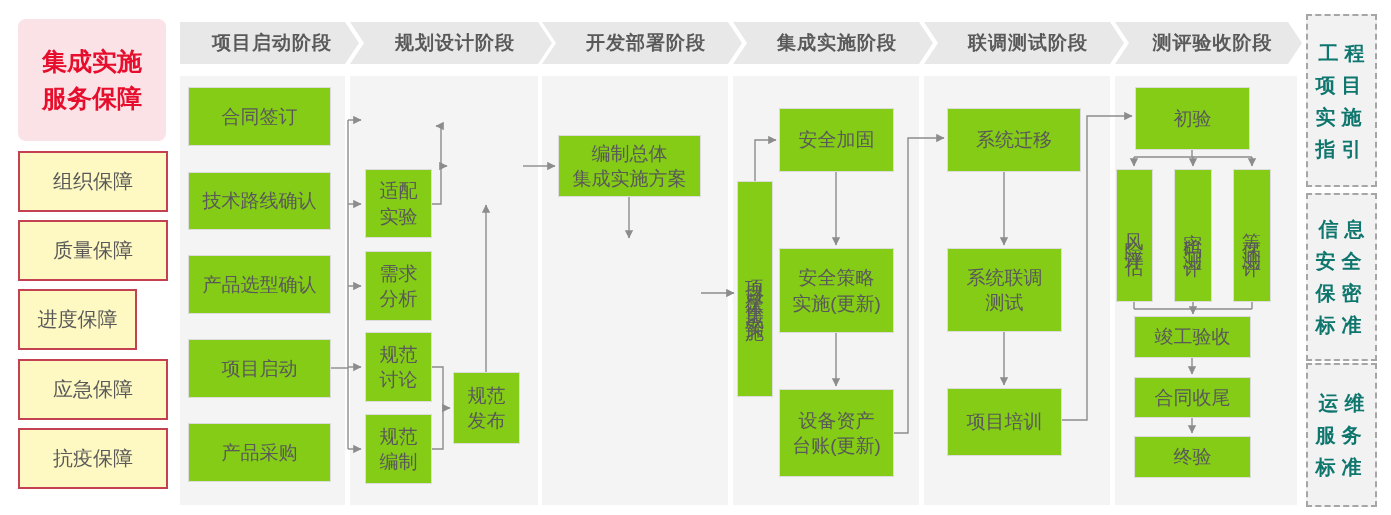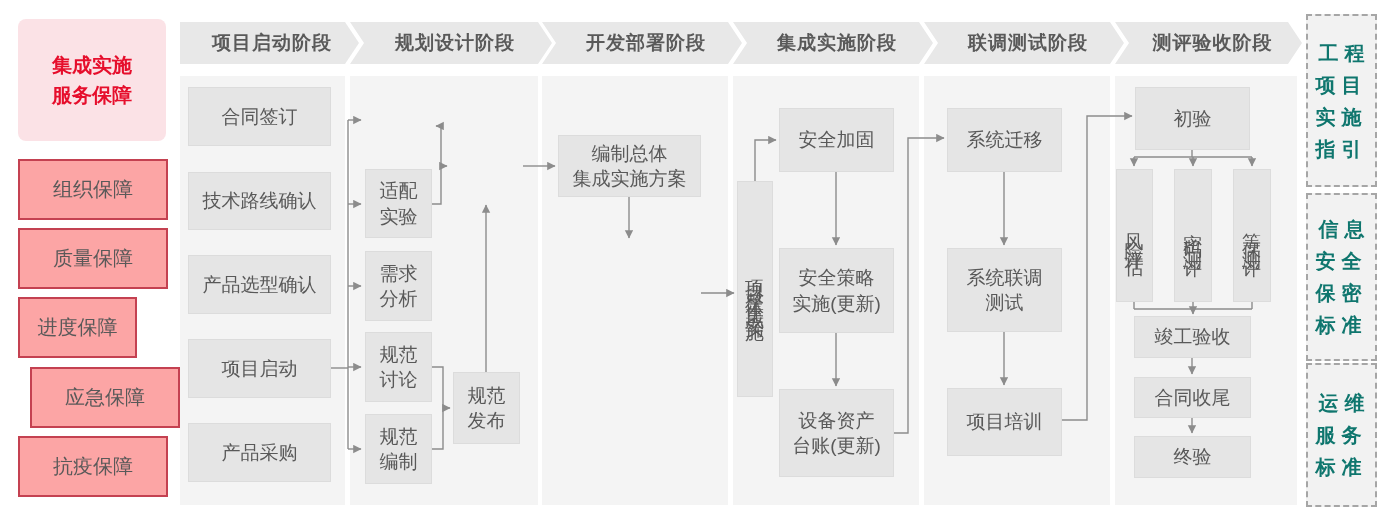--- a/index.html
+++ b/index.html
@@ -19,42 +19,42 @@
     top:22px; height:42px; background:#e8e8e8;
     color:#595959; font-weight:bold; font-size:19px; letter-spacing:1px;
     display:flex; align-items:center; justify-content:center;
     clip-path:polygon(0 0, calc(100% - 14px) 0, 100% 50%, calc(100% - 14px) 100%, 0 100%, 14px 50%);
     padding-left:8px;
   }
   .hdr.first { clip-path:polygon(0 0, calc(100% - 14px) 0, 100% 50%, calc(100% - 14px) 100%, 0 100%); padding-left:5px; }
 
   
   .box {
-    background:#e5e5e5; border:1px solid #dcdcdc;
+    background:#84cc16; border:1px solid #dcdcdc;
     display:flex; align-items:center; justify-content:center;
     text-align:center; font-size:19px; line-height:1.32;
     white-space:pre-line;
   }
   .vbox {
     writing-mode:vertical-rl; text-orientation:upright;
     letter-spacing:0.32em; white-space:normal;
   }
   .vbox4 { letter-spacing:0.45em; }
 
   
   .side-title {
     background:#fbe2e6; border-radius:8px;
-    color:#e60e2c; font-weight:bold; font-size:20px; line-height:1.5;
+    color:#e60e2c; font-weight:bold; font-size:25px; line-height:1.5;
     display:flex; align-items:center; justify-content:center; text-align:center;
     white-space:pre-line;
   }
   .side-box {
-    background:#fca5a5; border:2px solid #c44151;
-    display:flex; align-items:center; justify-content:center;
-    font-size:20px; color:#595959; text-align:center;margin-top:8px;
+    background:#fef9c3; border:2px solid #c44151;
+    display:flex; align-items:center; justify-content:center;
+    font-size:20px; color:#595959; text-align:center;
   }
 
   
   .dash-box {
     background:#f2f2f2; border:2px dashed #a6a6a6;
     display:flex; align-items:center; justify-content:center;
     text-align:center; font-size:20px; font-weight:bold; color:#0f766e;
     line-height:1.6; letter-spacing:0.3em; text-indent:0.3em;
     white-space:pre-line;
   }
@@ -78,21 +78,21 @@
   <div class="abs hdr" style="left:542px;width:200px;">开发部署阶段</div>
   <div class="abs hdr" style="left:733px;width:200px;">集成实施阶段</div>
   <div class="abs hdr" style="left:924px;width:200px;">联调测试阶段</div>
   <div class="abs hdr" style="left:1115px;width:187px;">测评验收阶段</div>
 
   <div class="abs side-title" style="left:18px;top:19px;width:148px;height:122px;">集成实施
 服务保障</div>
   <div class="abs side-box" style="left:18px;top:151px;width:150px;height:61px;">组织保障</div>
   <div class="abs side-box" style="left:18px;top:220px;width:150px;height:61px;">质量保障</div>
   <div class="abs side-box" style="left:18px;top:289px;width:119px;height:61px;">进度保障</div>
-  <div class="abs side-box" style="left:30px;top:359px;width:150px;height:61px;">应急保障</div>
+  <div class="abs side-box" style="left:18px;top:359px;width:150px;height:61px;">应急保障</div>
   <div class="abs side-box" style="left:18px;top:428px;width:150px;height:61px;">抗疫保障</div>
 
   <div class="abs box" style="left:188px;top:87px;width:143px;height:59px;">合同签订</div>
   <div class="abs box" style="left:188px;top:172px;width:143px;height:58px;">技术路线确认</div>
   <div class="abs box" style="left:188px;top:255px;width:143px;height:59px;">产品选型确认</div>
   <div class="abs box" style="left:188px;top:339px;width:143px;height:59px;">项目启动</div>
   <div class="abs box" style="left:188px;top:423px;width:143px;height:59px;">产品采购</div>
 
   <div class="abs box" style="left:365px;top:169px;width:67px;height:69px;">适配
 实验</div>
@@ -108,21 +108,21 @@
   <div class="abs box" style="left:558px;top:135px;width:143px;height:62px;">编制总体
 集成实施方案</div>
 
   <div class="abs box vbox" style="left:737px;top:181px;width:36px;height:216px;">项目整体集成实施</div>
   <div class="abs box" style="left:779px;top:108px;width:115px;height:64px;">安全加固</div>
   <div class="abs box" style="left:779px;top:248px;width:115px;height:85px;">安全策略
 实施(更新)</div>
   <div class="abs box" style="left:779px;top:389px;width:115px;height:88px;">设备资产
 台账(更新)</div>
 
-  <div class="abs box" style="left:947px;top:108px;width:115px;height:64px;">系统迁移</div>
+  <div class="abs box" style="left:947px;top:108px;width:134px;height:64px;">系统迁移</div>
   <div class="abs box" style="left:947px;top:248px;width:115px;height:84px;">系统联调
 测试</div>
   <div class="abs box" style="left:947px;top:388px;width:115px;height:68px;">项目培训</div>
 
   <div class="abs box" style="left:1135px;top:87px;width:115px;height:63px;">初验</div>
   <div class="abs box vbox vbox4" style="left:1116px;top:169px;width:37px;height:133px;">风险评估</div>
   <div class="abs box vbox vbox4" style="left:1174px;top:169px;width:38px;height:133px;">密码测评</div>
   <div class="abs box vbox vbox4" style="left:1233px;top:169px;width:38px;height:133px;">等保测评</div>
   <div class="abs box" style="left:1134px;top:316px;width:117px;height:42px;">竣工验收</div>
   <div class="abs box" style="left:1134px;top:377px;width:117px;height:41px;">合同收尾</div>

